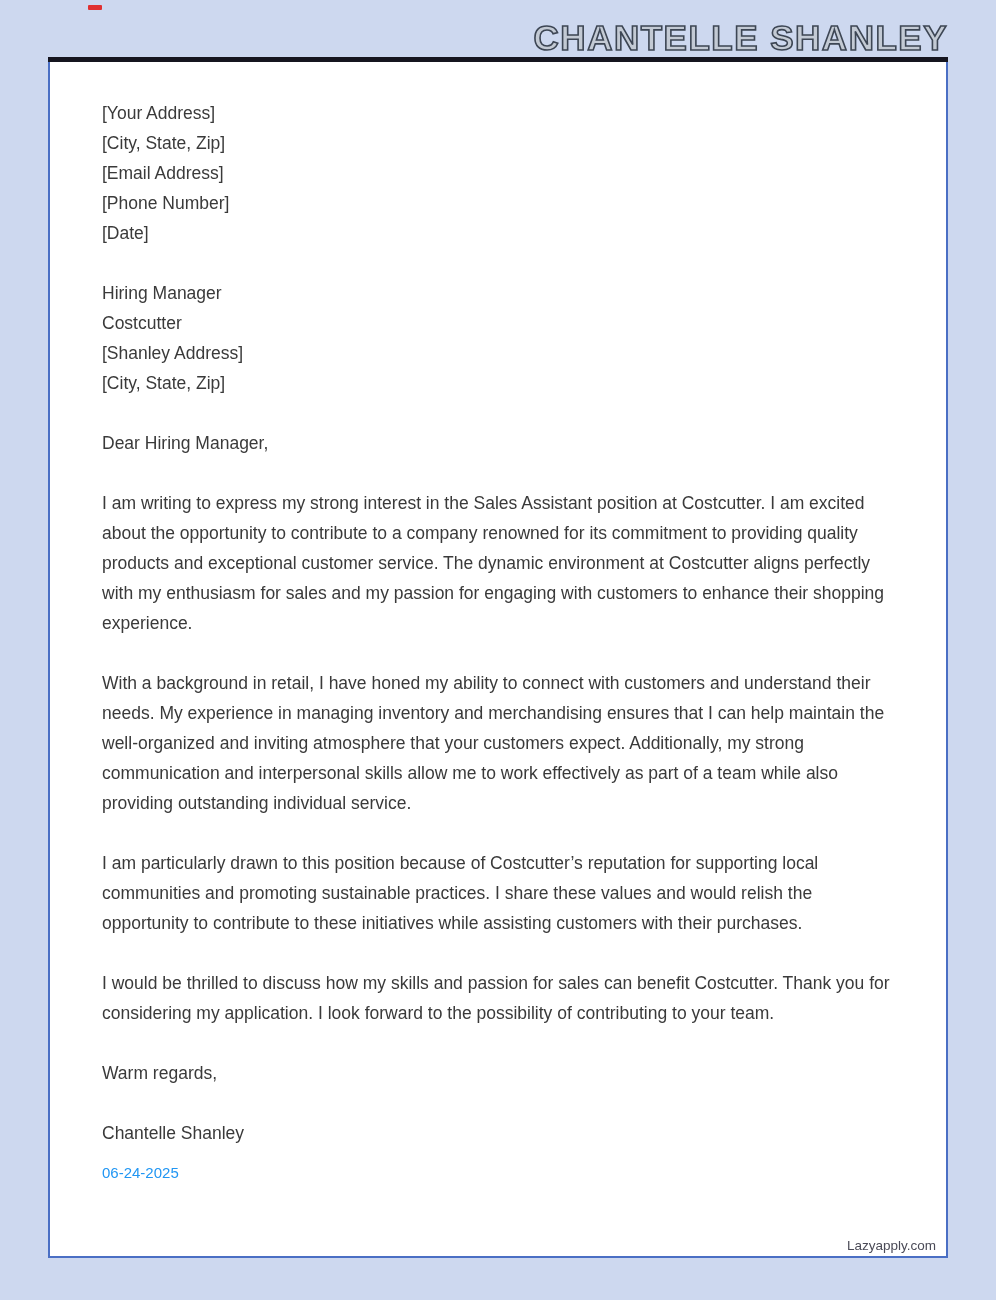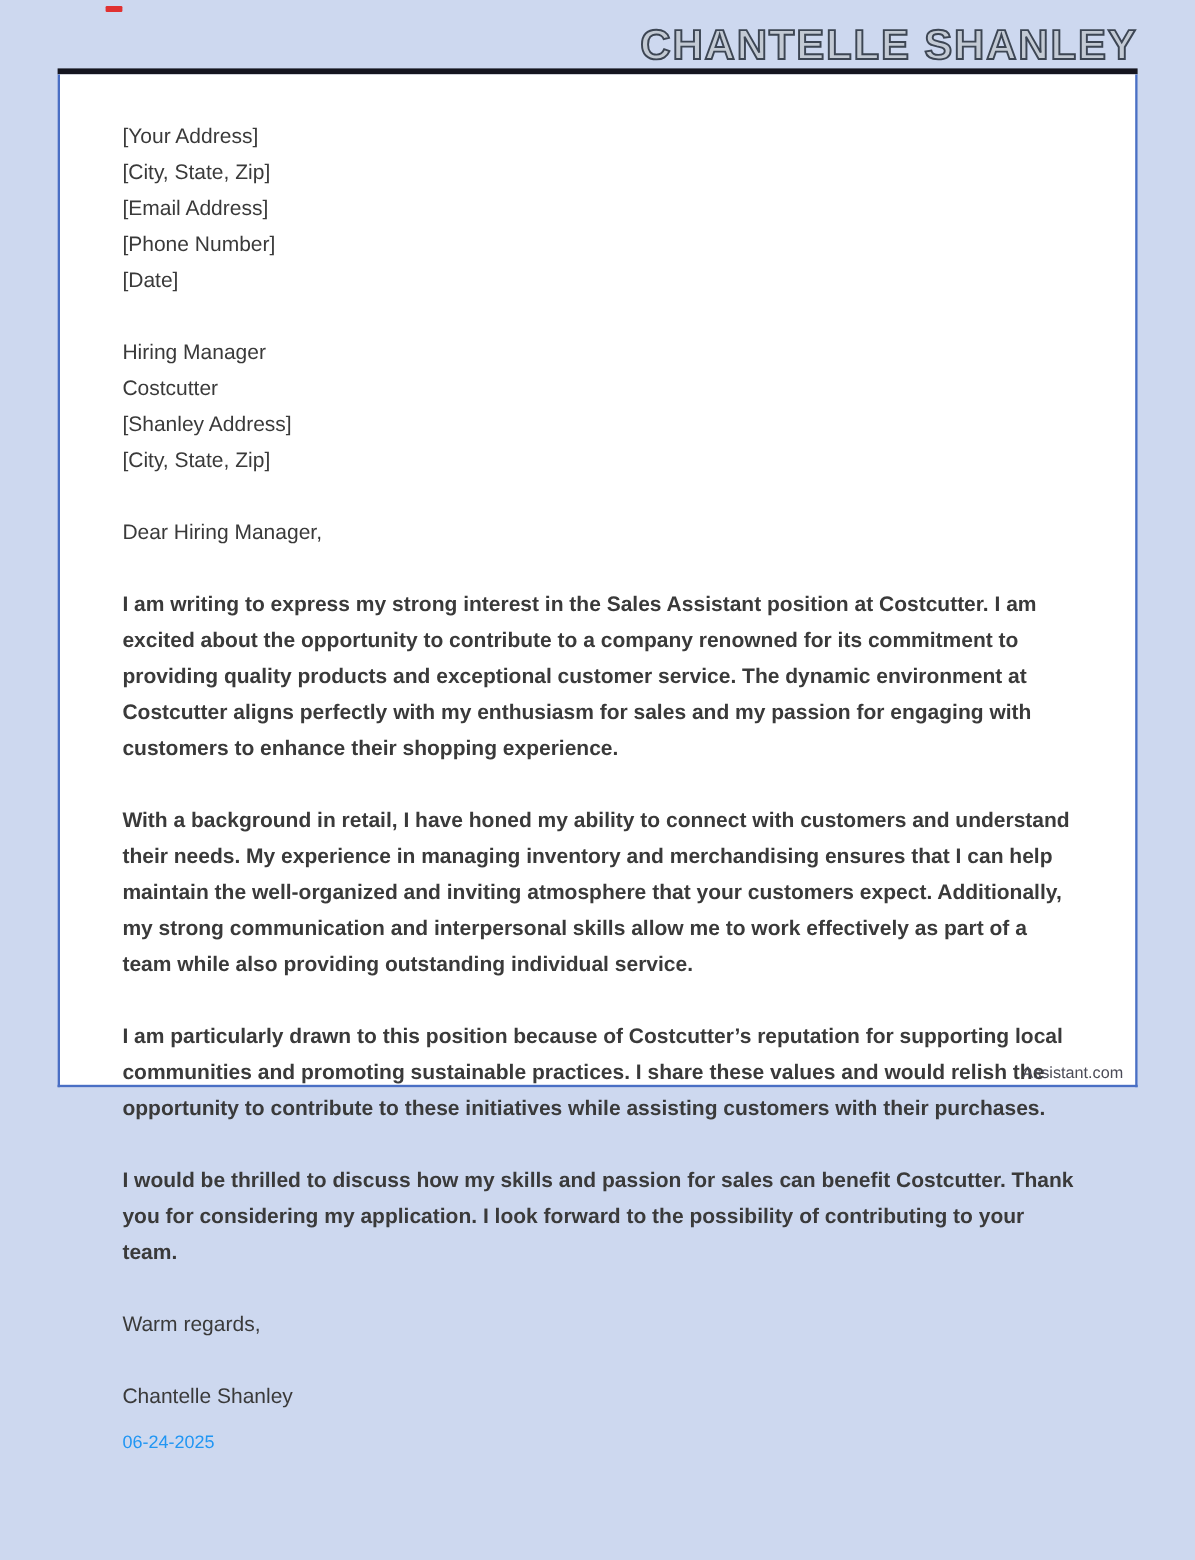--- a/index.html
+++ b/index.html
@@ -36,40 +36,39 @@
     line-height: 1;
   }
   .top-bar {
     height: 5px;
     margin: 0 48px;
     background: #15151f;
   }
   .letter-box {
     position: relative;
     margin: 0 48px;
-    height: 844px;
+    height: 1196px;
     background: #ffffff;
     border: 2px solid var(--border_blue, #4a6fc4);
     border-top: none;
     padding: 36px 48px 20px 52px;
     color: #3a3a3a;
   }
   .line {
     line-height: 30px;
     font-size: 17.5px;
     color: #3a3a3a;
   }
   .block { margin: 0 0 30px 0; }
   .para {
     margin: 0 0 30px 0;
     line-height: 30px;
     font-size: 17.5px;
     color: #3a3a3a;
     max-width: 800px;
-    font-weight: bold;
   }
   .sig-block { margin: 0 0 10px 0; }
   .date-line {
     line-height: 30px;
     font-size: 15px;
     color: var(--accent_blue, #2196f3);
     cursor: pointer;
   }
   .watermark {
     position: absolute;
@@ -113,15 +112,15 @@
   <p class="para">With a background in retail, I have honed my ability to connect with customers and understand their needs. My experience in managing inventory and merchandising ensures that I can help maintain the well-organized and inviting atmosphere that your customers expect. Additionally, my strong communication and interpersonal skills allow me to work effectively as part of a team while also providing outstanding individual service.</p>
   <p class="para">I am particularly drawn to this position because of Costcutter’s reputation for supporting local communities and promoting sustainable practices. I share these values and would relish the opportunity to contribute to these initiatives while assisting customers with their purchases.</p>
   <p class="para">I would be thrilled to discuss how my skills and passion for sales can benefit Costcutter. Thank you for considering my application. I look forward to the possibility of contributing to your team.</p>
 
   <p class="line block">Warm regards,</p>
 
   <p class="line sig-block">Chantelle Shanley</p>
 
   <p class="date-line">06-24-2025</p>
 
-  <div class="watermark">Assistant.com</div>
+  <div class="watermark">Lazyapply.com</div>
 
 </div>
 
 </body></html>

